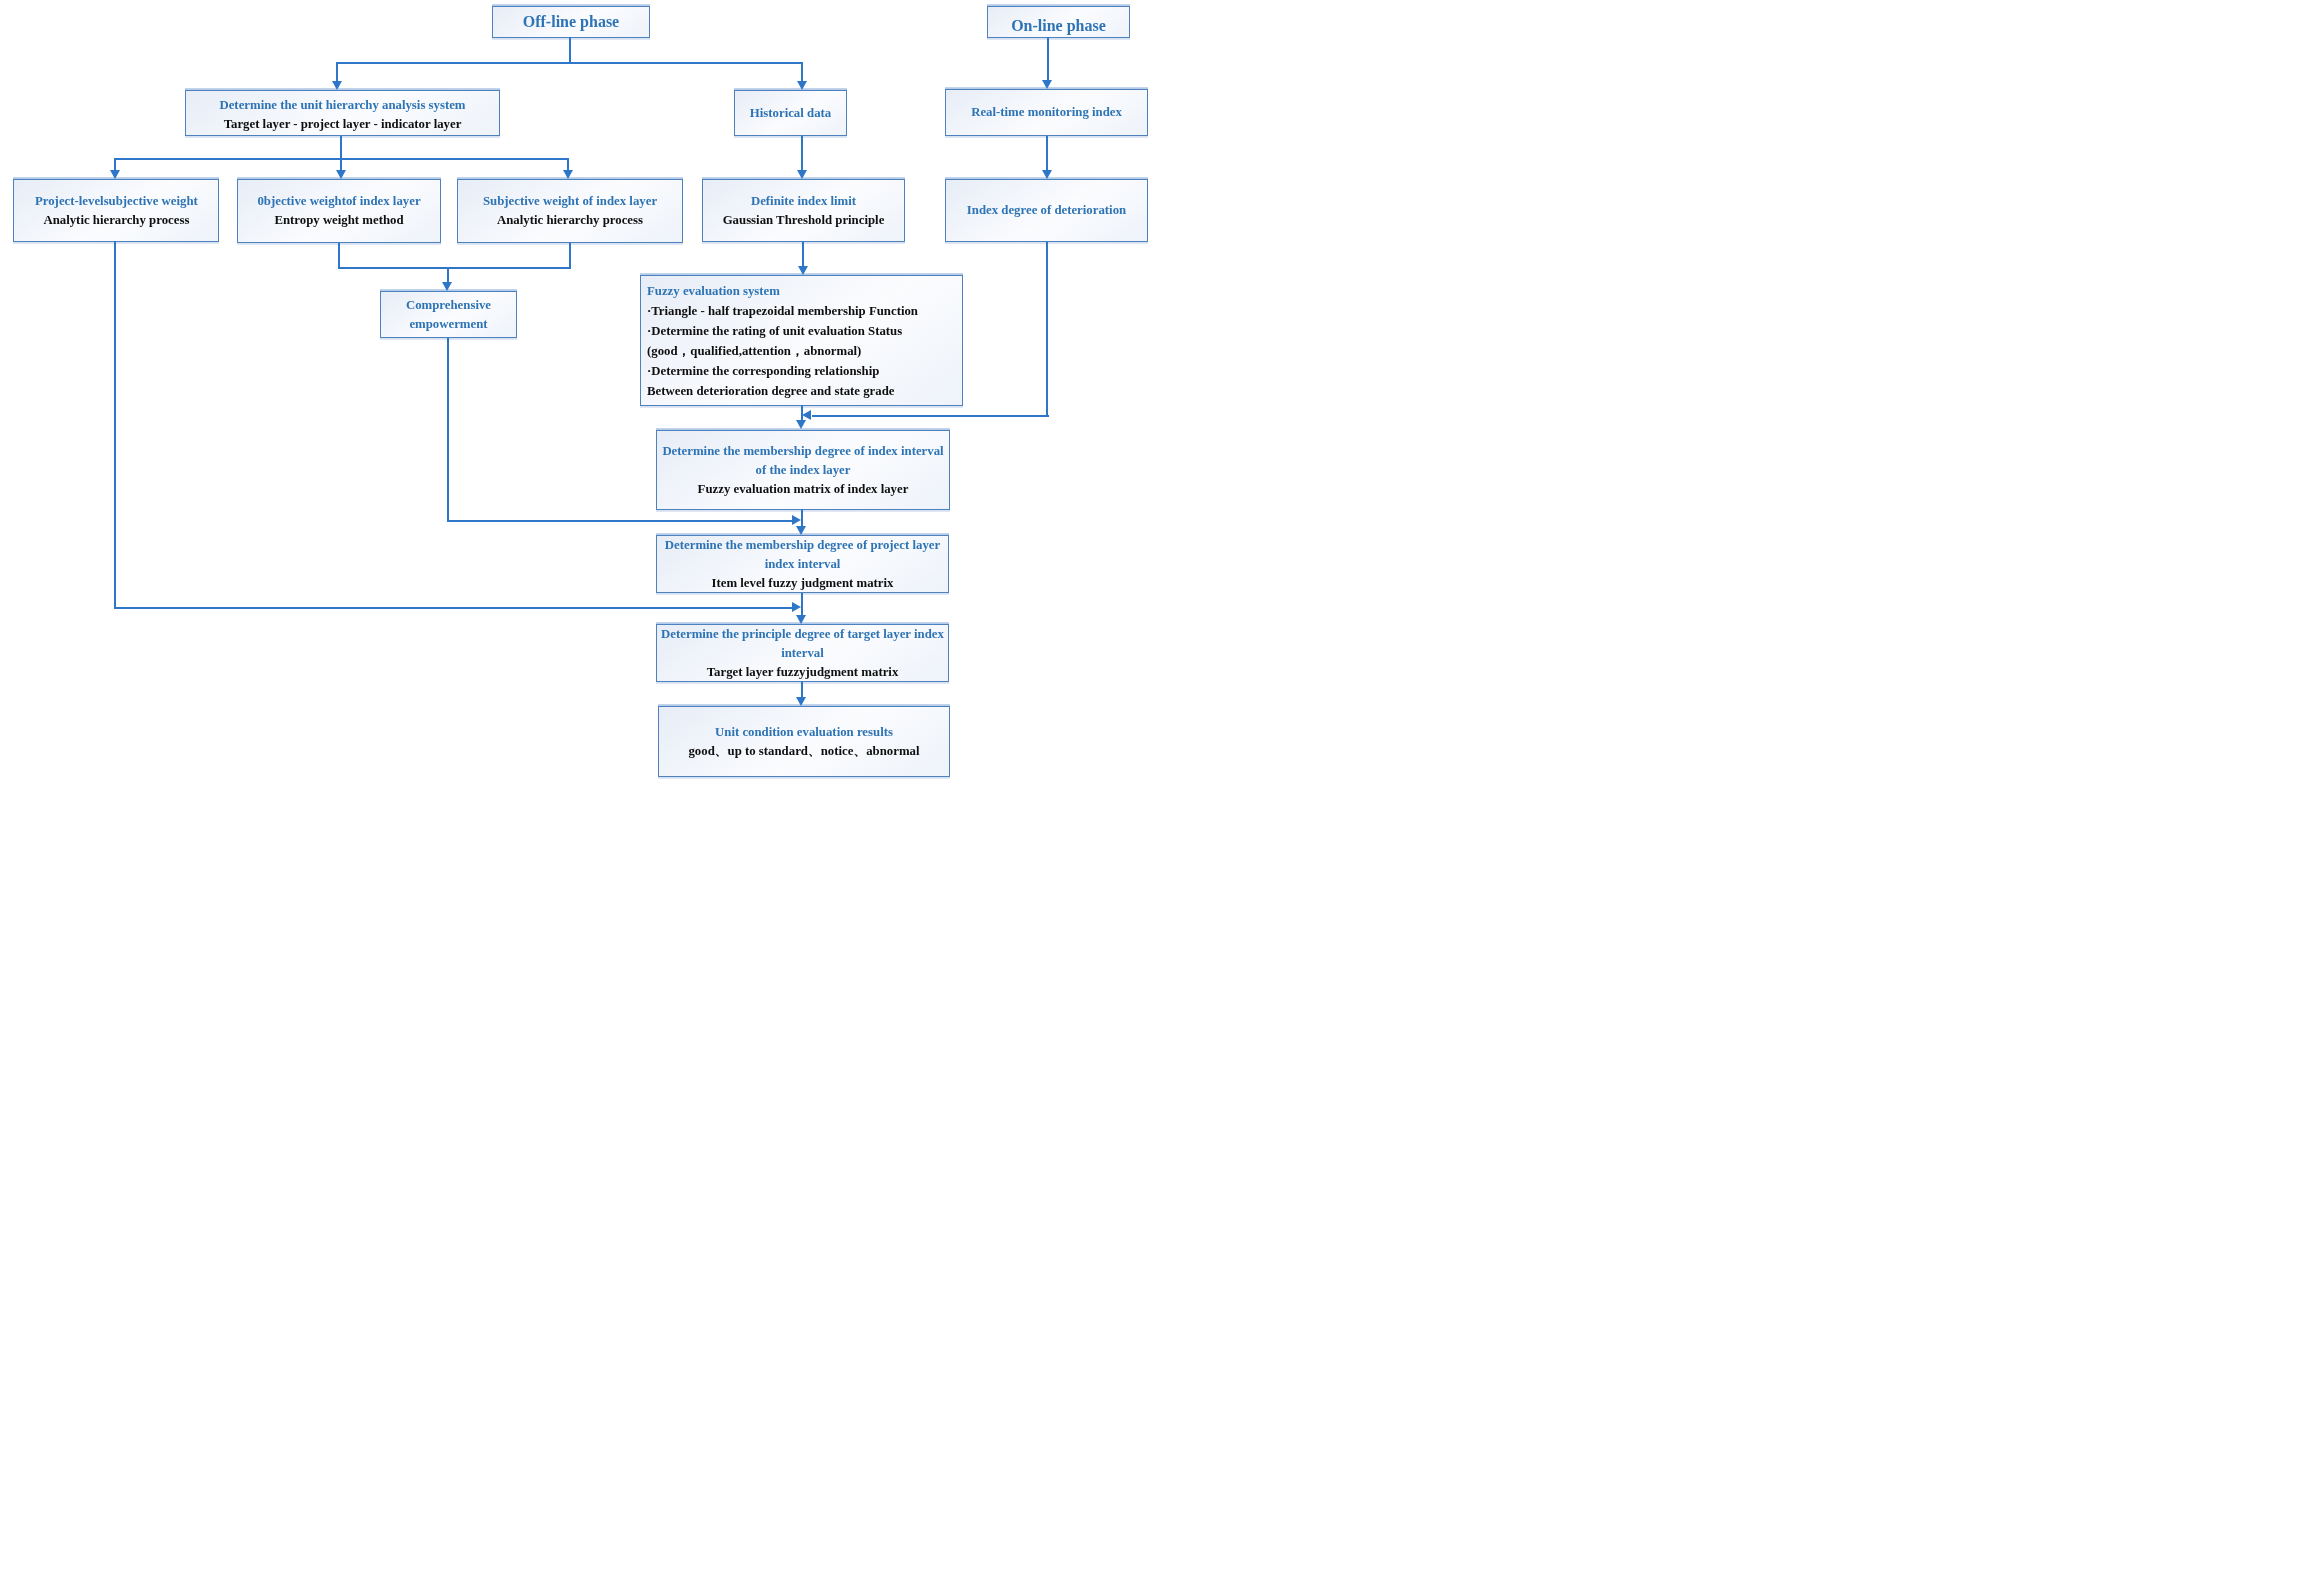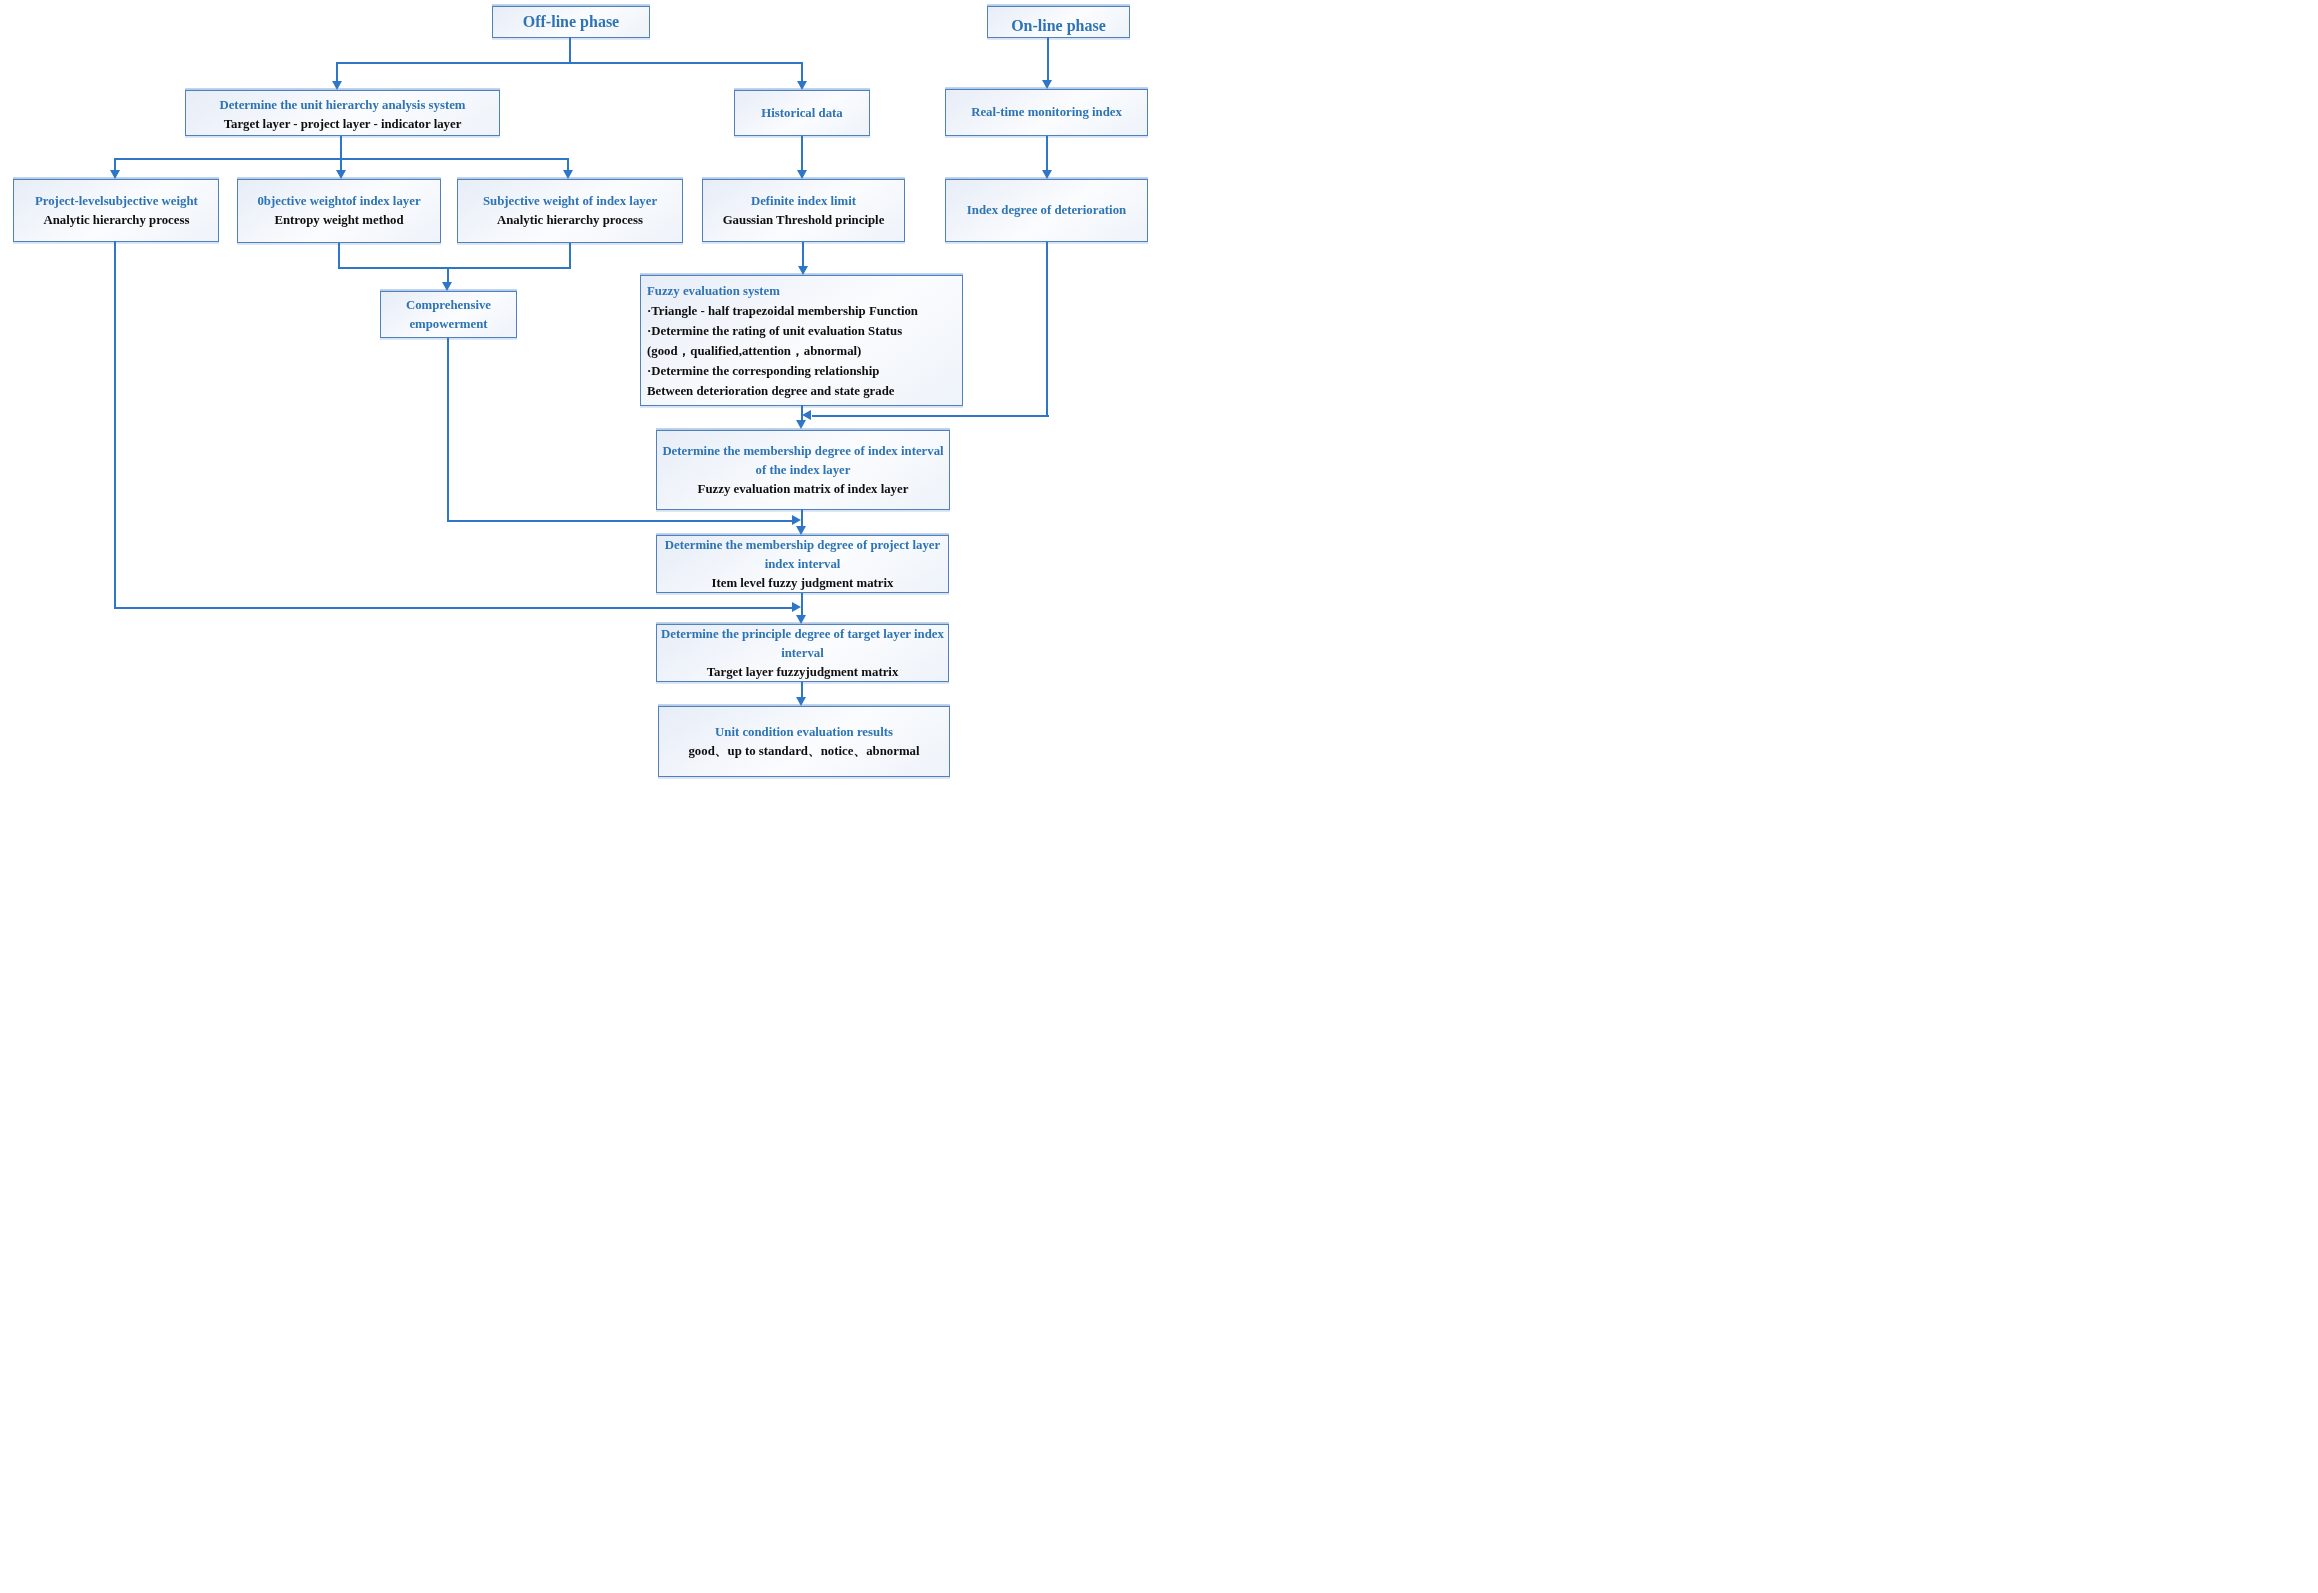--- a/index.html
+++ b/index.html
@@ -55,21 +55,21 @@
 
   <div class="node big" style="left:987px;top:5.5px;width:143px;height:32px;justify-content:flex-end;">
     <div class="t">On-line phase</div>
   </div>
 
   <div class="node" style="left:185px;top:90px;width:315px;height:46px;justify-content:flex-end;">
     <div class="t">Determine the unit hierarchy analysis system</div>
     <div class="s">Target layer - project layer - indicator layer</div>
   </div>
 
-  <div class="node" style="left:734px;top:90px;width:136px;height:46px;">
+  <div class="node" style="left:734px;top:90px;width:113px;height:46px;">
     <div class="t">Historical data</div>
   </div>
 
   <div class="node" style="left:945px;top:89px;width:203px;height:47px;">
     <div class="t">Real-time monitoring index</div>
   </div>
 
   <div class="node" style="left:13.4px;top:179px;width:206px;height:63px;">
     <div class="t">Project-levelsubjective weight</div>
     <div class="s">Analytic hierarchy process</div>

